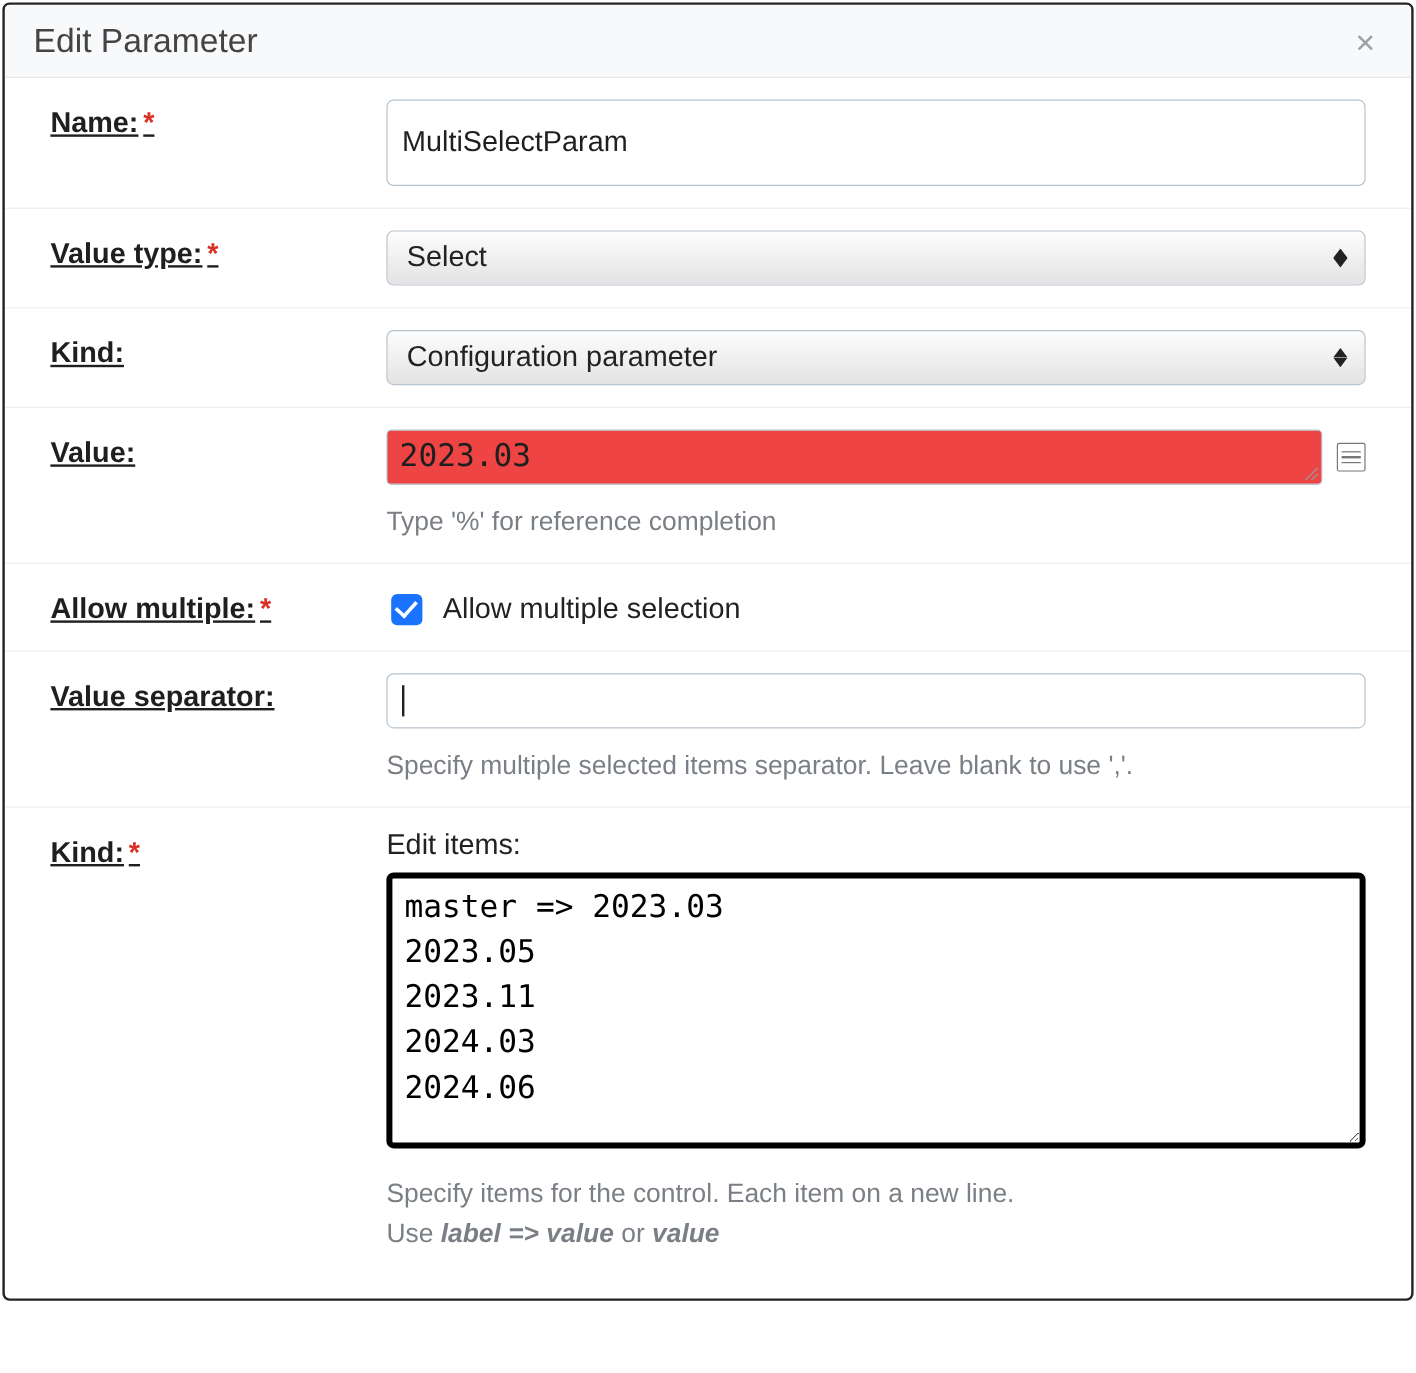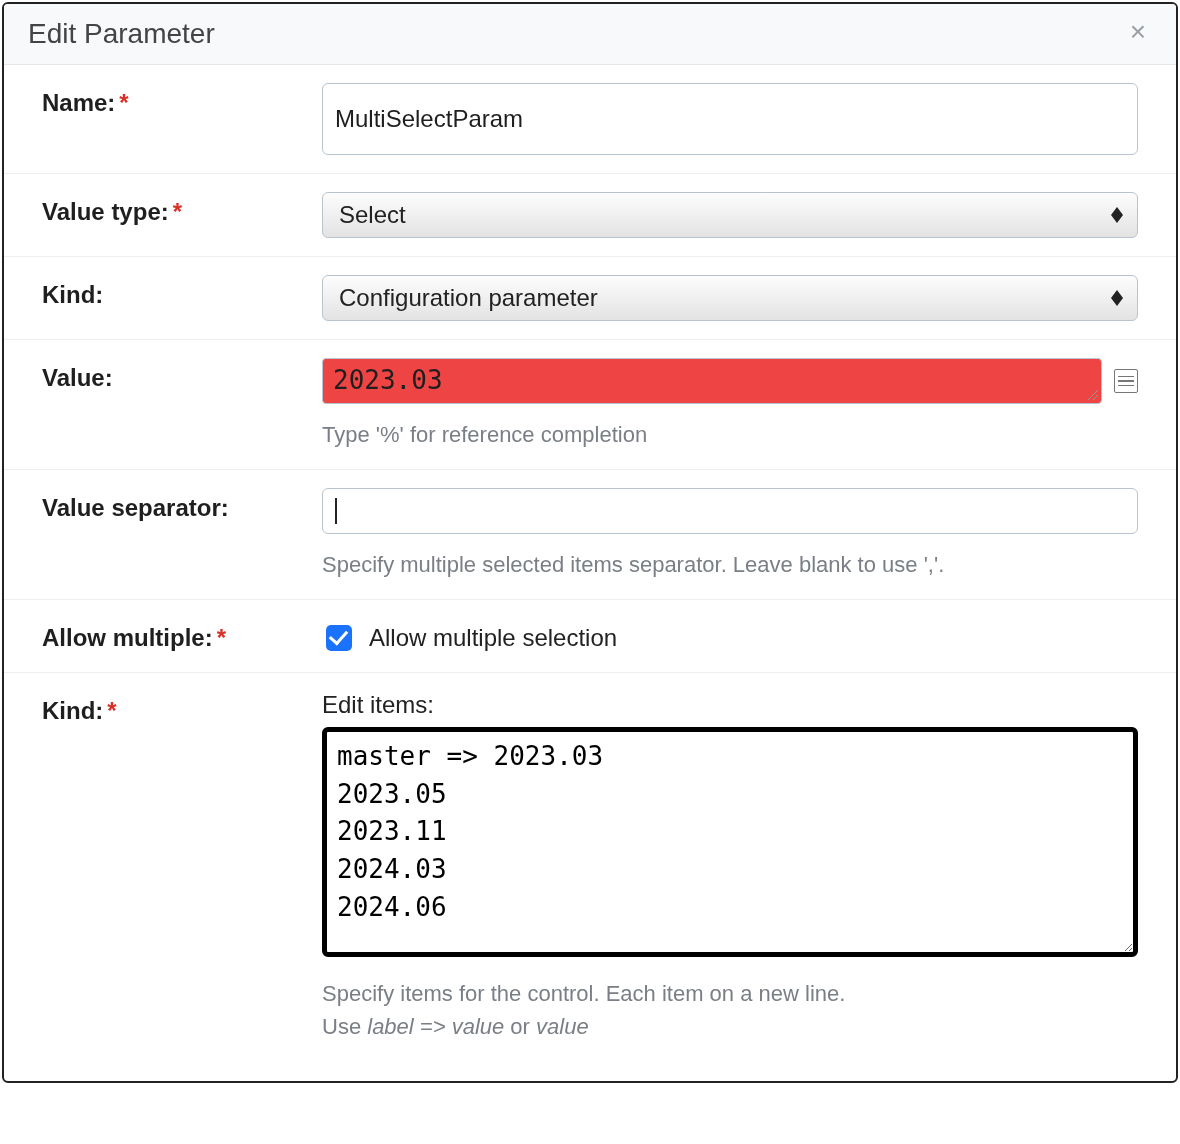--- a/index.html
+++ b/index.html
@@ -12,21 +12,21 @@
   .dialog {
     width: 1176px;
     margin: 2px auto;
     border: 2px solid #222;
     border-radius: 6px;
     background: #fff;
     overflow: hidden;
   }
   .dialog-header {
     display: flex;
-    align-items: flex-start;
+    align-items: flex-end;
     justify-content: space-between;
     padding: 14px 24px 14px 24px;
     border-bottom: 1px solid #e6e6e6;
     background: #f8f9fa;
   }
   .dialog-title {
     font-size: 28px;
     font-weight: 400;
     color: #444;
   }
@@ -46,20 +46,21 @@
     border-bottom: 1px solid #eee;
     align-items: flex-start;
   }
   .row:last-child { border-bottom: none; }
   .label-col {
     flex: 0 0 280px;
     font-size: 24px;
     font-weight: 700;
     color: #1f1f1f;
     padding-top: 6px;
+    text-decoration: underline;
   }
   .req { color: #d93025; font-weight: 700; margin-left: 4px; }
   .control-col {
     flex: 1 1 auto;
     font-size: 24px;
   }
   .text-input {
     width: 100%;
     font-size: 24px;
     padding: 21px 12px;
@@ -125,21 +126,21 @@
   }
   .side-icon span {
     height: 1.5px; background: #777; display: block;
   }
   .hint {
     color: #7a7f85;
     font-size: 22px;
     margin-top: 14px;
     line-height: 1.5;
   }
-  .hint em { font-style: italic; }
+  .hint em { font-style: italic; font-weight: bold; }
   .chk-row {
     display: flex;
     align-items: center;
     gap: 14px;
     padding-top: 4px;
   }
   .chk {
     appearance: none;
     width: 26px; height: 26px;
     border-radius: 5px;
@@ -263,38 +264,38 @@
             <span></span>
               <span></span>
               <span></span>
           </div>
         </div>
         <div class="hint">Type '%' for reference completion</div>
       </div>
     </div>
 
     <div class="row">
-      <div class="label-col">Value separator:</div>
-      <div class="control-col">
-        <div class="thin-input" style="height:46px; display:flex; align-items:center;">
-          <span class="cursor-bar"></span>
-        </div>
-        <div class="hint">Specify multiple selected items separator. Leave blank to use ','.</div>
-      </div>
-    </div>
-
-    <div class="row">
       <div class="label-col">
         <span>Allow multiple:</span><span class="req">*</span>
       </div>
       <div class="control-col">
         <div class="chk-row">
           <input type="checkbox" class="chk" checked="" style="">
           <span class="chk-label">Allow multiple selection</span>
         </div>
+      </div>
+    </div>
+
+    <div class="row">
+      <div class="label-col">Value separator:</div>
+      <div class="control-col">
+        <div class="thin-input" style="height:46px; display:flex; align-items:center;">
+          <span class="cursor-bar"></span>
+        </div>
+        <div class="hint">Specify multiple selected items separator. Leave blank to use ','.</div>
       </div>
     </div>
 
     <div class="row">
       <div class="label-col">
         <span>Kind:</span><span class="req">*</span>
       </div>
       <div class="control-col">
         <div class="items-label">Edit items:</div>
         <textarea class="items-textarea" style="">master =&gt; 2023.03

